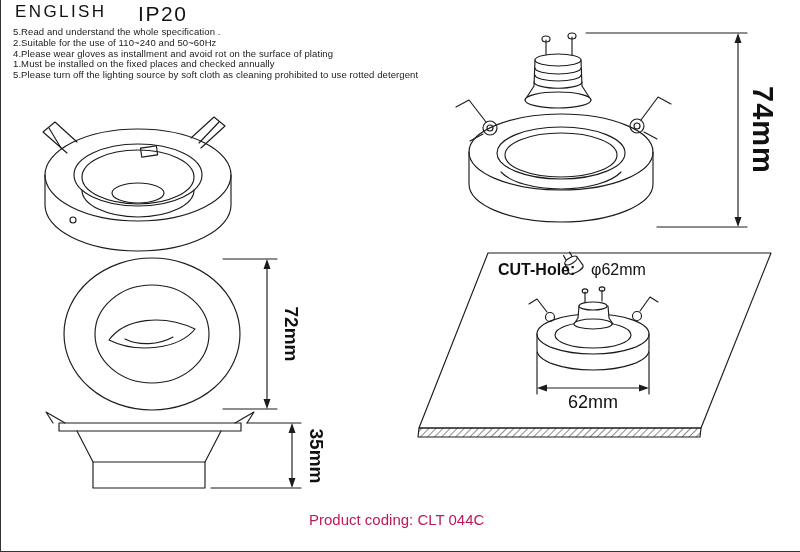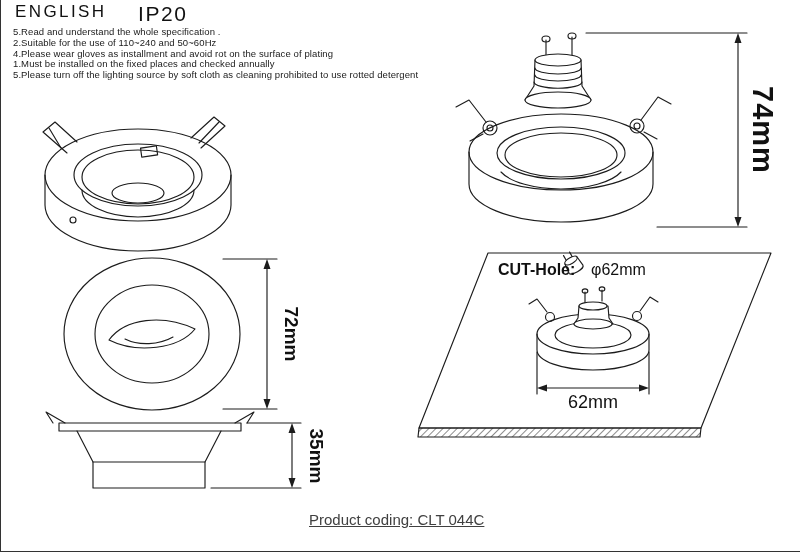--- a/index.html
+++ b/index.html
@@ -29,21 +29,21 @@
   .spec .indent { padding-left:3px; }
   svg.art { position:absolute; left:0; top:0; }
   svg text { fill:#111111; font-family:"Liberation Sans","DejaVu Sans",sans-serif; }
   .t-big  { font-size:29px; font-weight:700; letter-spacing:1px; }
   .t-med  { font-size:19px; font-weight:700; }
   .t-bold { font-size:16px; font-weight:700; }
   .t-reg  { font-size:16px; font-weight:400; }
   .t-reg62{ font-size:18px; font-weight:400; }
   .footer {
     position:absolute; top:511px; left:308px;
-    font-size:15px; color:#404040;text-decoration:underline;
+    font-size:15px; color:#be185d;
   }
 </style>
 </head>
 <body>
 
 <div class="page">
 
   <div class="header-lang">ENGLISH</div>
   <div class="header-ip">IP20</div>
 

